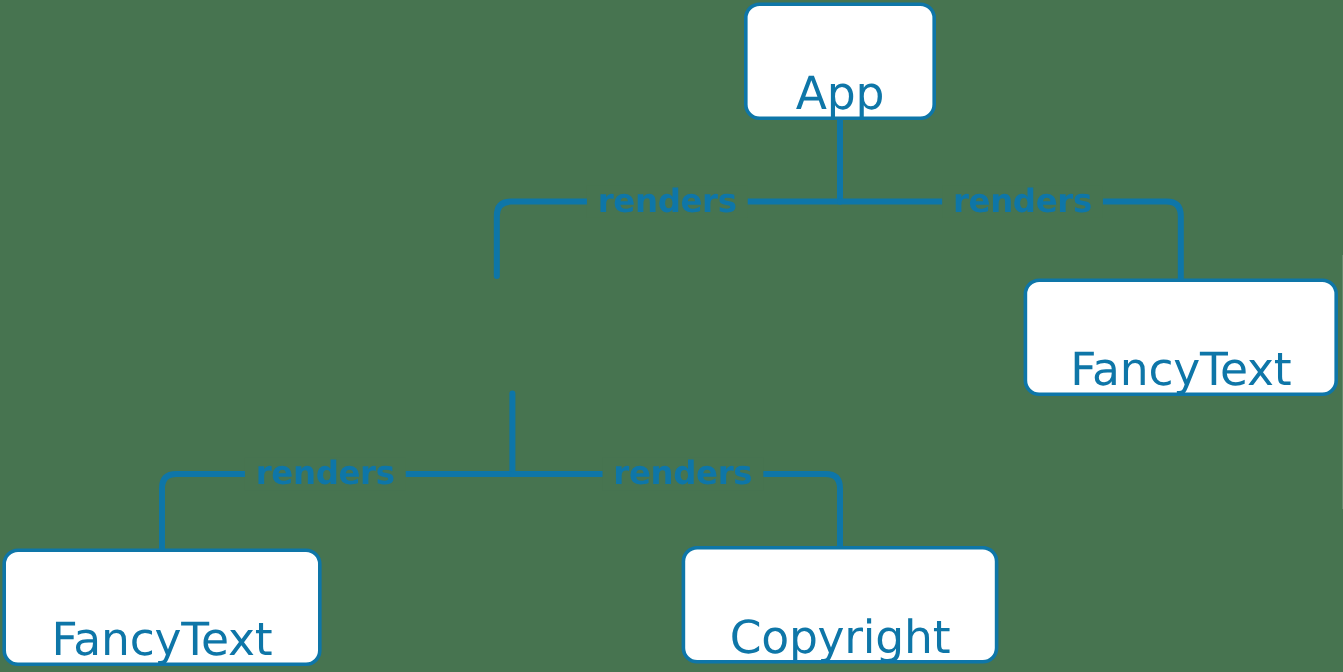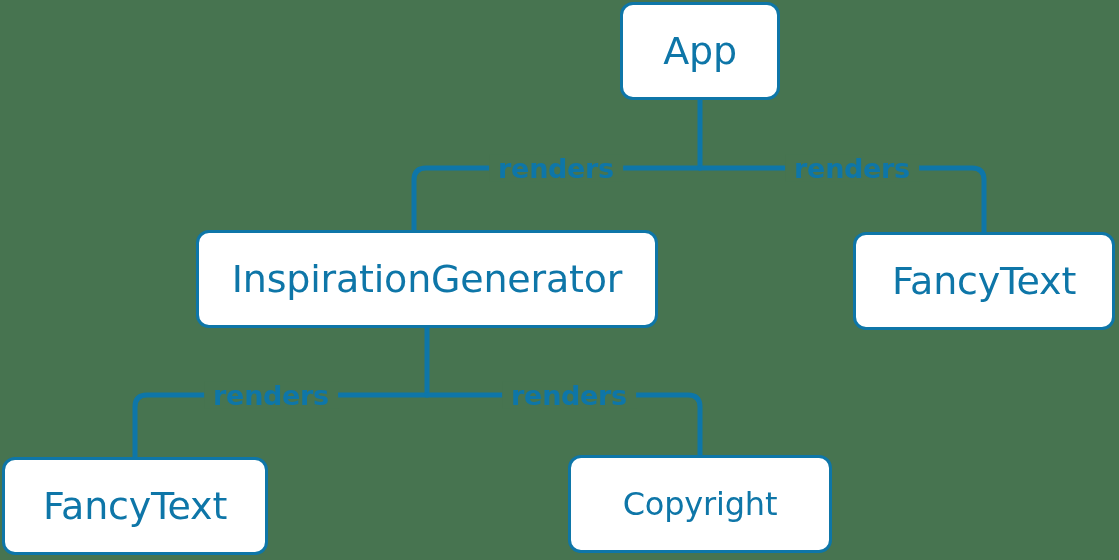--- a/index.html
+++ b/index.html
@@ -25,21 +25,21 @@
     width: 1119px;
     height: 560px;
   }
   .node {
     position: absolute;
     box-sizing: border-box;
     background: #ffffff;
     border: 3px solid #0e76a8;
     border-radius: 13px;
     display: flex;
-    align-items: center;
+    align-items: flex-end;
     justify-content: center;
     color: #0e76a8;
     font-weight: 400;
     letter-spacing: -0.2px;
     white-space: nowrap;
     z-index: 2;
   }
   .node-label {
     display: block;
     line-height: 1;
@@ -80,29 +80,26 @@
 
   <div class="edge-label" style="left:556px; top:168px;">renders</div>
   <div class="edge-label" style="left:852px; top:168px;">renders</div>
   <div class="edge-label" style="left:271px; top:395px;">renders</div>
   <div class="edge-label" style="left:569px; top:395px;">renders</div>
 
   <div class="node" style="left:620px; top:2px; width:160px; height:98px; font-size:38px;">
     <span class="node-label">App</span>
   </div>
 
-  <div class="node" style="left:196px; top:230px; width:462px; height:98px; font-size:38px;">
-    <span class="node-label">InspirationGenerator</span>
-  </div>
 
   <div class="node" style="left:853px; top:232px; width:262px; height:98px; font-size:38px;">
     <span class="node-label">FancyText</span>
   </div>
 
   <div class="node" style="left:2px; top:457px; width:266px; height:98px; font-size:38px;">
     <span class="node-label">FancyText</span>
   </div>
 
-  <div class="node" style="left:568px; top:455px; width:264px; height:98px; font-size:32px;">
+  <div class="node" style="left:568px; top:455px; width:264px; height:98px; font-size:38px;">
     <span class="node-label">Copyright</span>
   </div>
 
 </div>
 
 </body></html>

